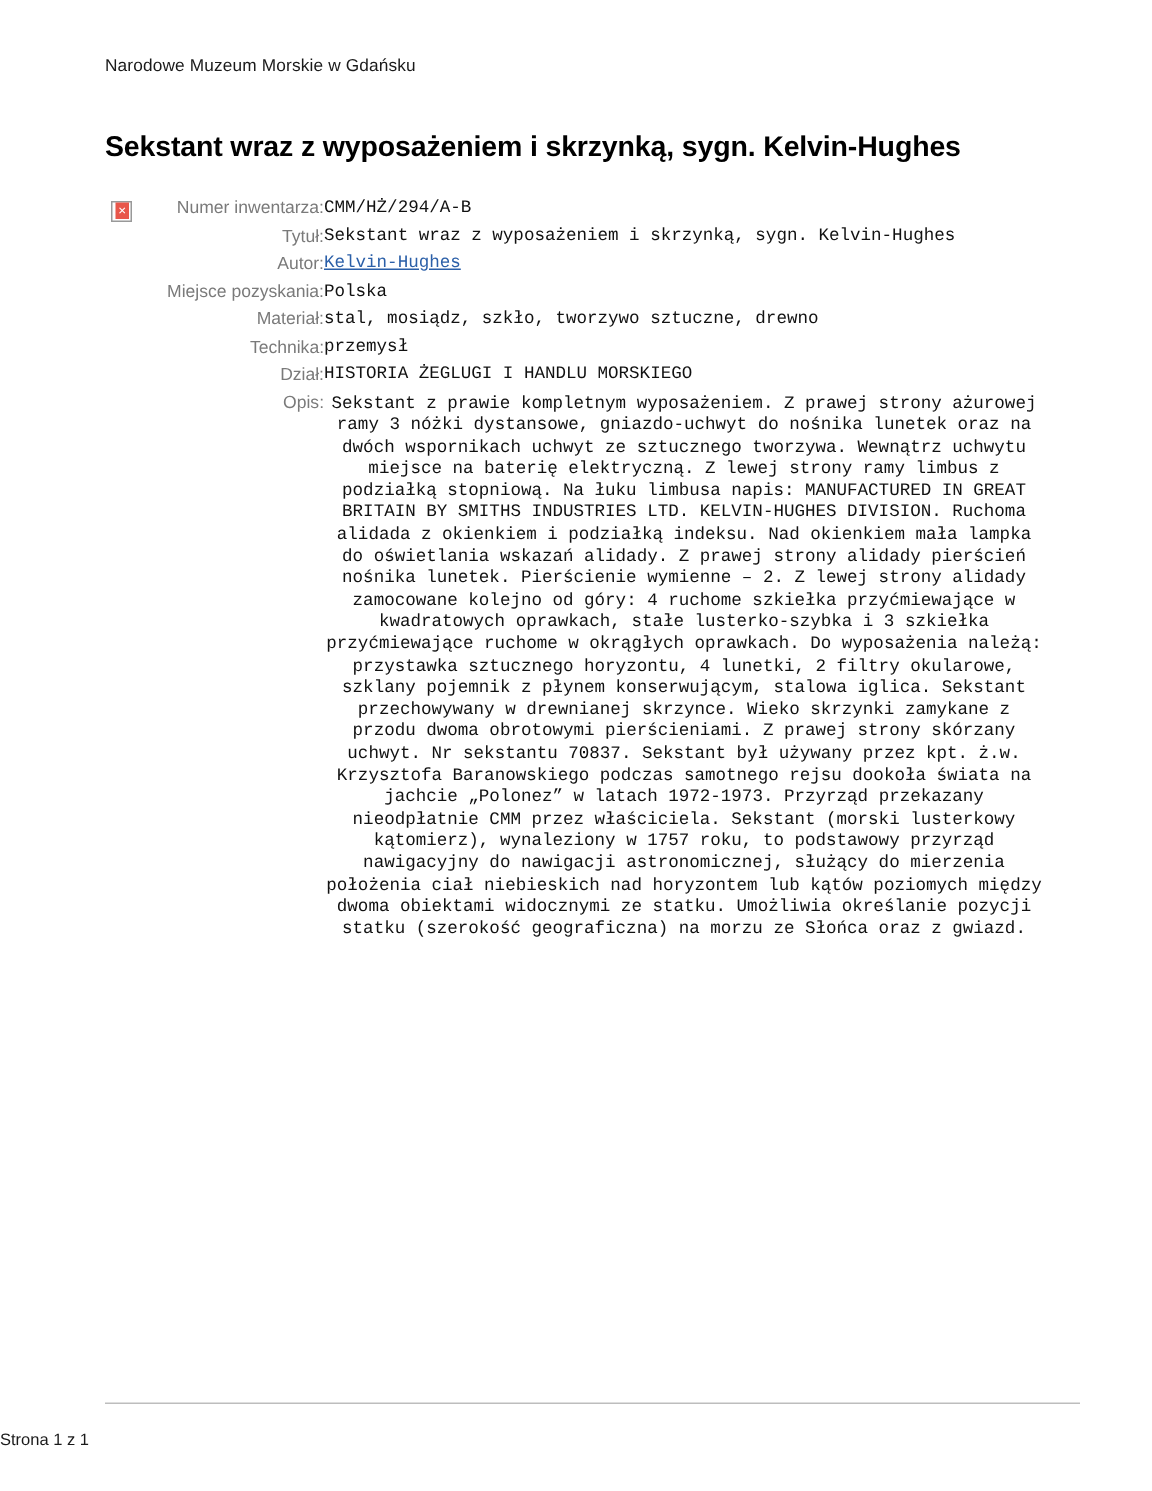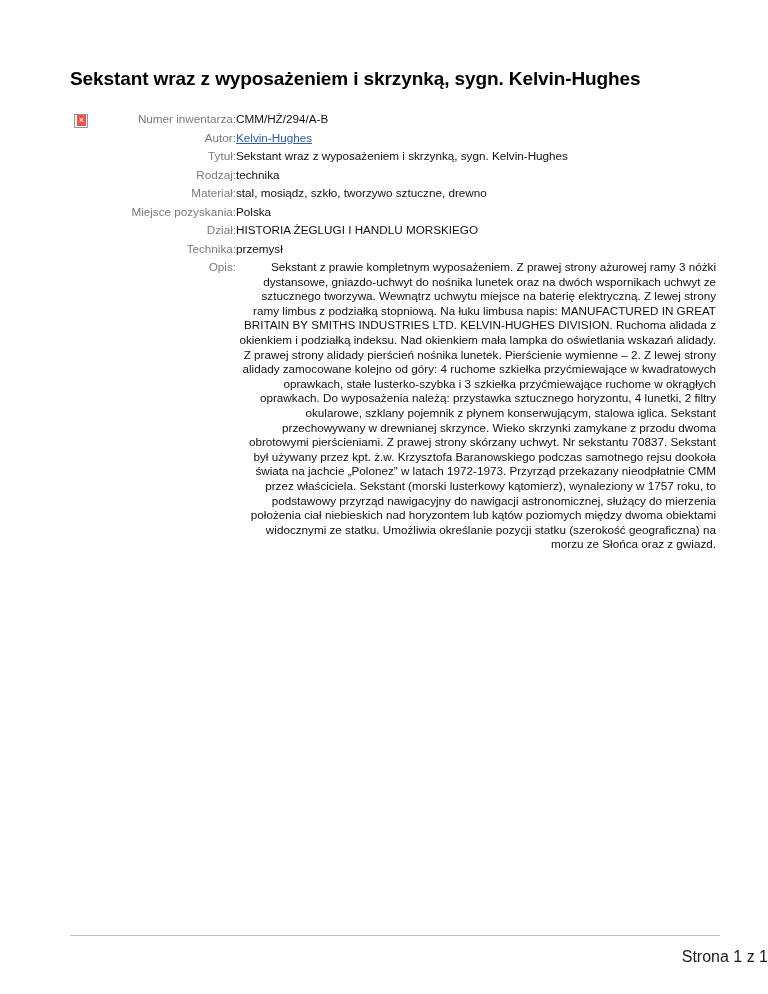--- a/index.html
+++ b/index.html
@@ -57,114 +57,112 @@
     height: 11px;
     background: #e8564a;
     color: #ffffff;
     font-size: 9px;
     line-height: 11px;
     text-align: center;
     font-family: "Liberation Sans", sans-serif;
   }
   table.fields {
     border-collapse: collapse;
-    margin-left: 56px;
+    margin-left: 36px;
     width: 590px;
   }
   table.fields td {
     vertical-align: top;
     padding: 0 0 5px 0;
     font-size: 11.7px;
     line-height: 13.5px;
   }
   td.label {
     text-align: right;
     color: #7a7a7a;
     width: 110px;
     padding-right: 6px;
     white-space: nowrap;
   }
   td.value {
     color: #111111;
     padding-left: 1px;
+    font-family: Liberation Mono, monospace;
   }
   td.value a {
     color: #2b5fa8;
     text-decoration: underline;
   }
   .desc-row td.value {
     line-height: 14.6px;
-    text-align: right;
+    text-align: center;
     max-width: 470px;
   }
   .footer-rule {
     position: absolute;
     left: 70px;
     right: 48px;
     bottom: 58px;
     border-top: 1px solid #bdbdbd;
     height: 0;
   }
   .footer-text {
     position: absolute;
     left: 0;
     right: 0;
     bottom: 28px;
-    text-align: right;
-    font-size: 16px;
+    text-align: left;
+    font-size: 11px;
     color: #1a1a1a;
   }
 </style>
 </head>
 <body>
 
 <div class="page">
 
+  <div class="museum-header">Narodowe Muzeum Morskie w Gdańsku</div>
 
   <h1 class="doc-title">Sekstant wraz z wyposażeniem i skrzynką, sygn. Kelvin-Hughes</h1>
 
   <div class="content">
 
     <div class="broken-image">
       <span class="x-mark">×</span>
     </div>
 
     <table class="fields">
       <tbody>
         <tr>
           <td class="label">Numer inwentarza:</td>
           <td class="value">CMM/HŻ/294/A-B</td>
         </tr>
         <tr>
+          <td class="label">Tytuł:</td>
+          <td class="value">Sekstant wraz z wyposażeniem i skrzynką, sygn. Kelvin-Hughes</td>
+        </tr>
+        <tr>
           <td class="label">Autor:</td>
           <td class="value"><a href="#">Kelvin-Hughes</a></td>
         </tr>
         <tr>
-          <td class="label">Tytuł:</td>
-          <td class="value">Sekstant wraz z wyposażeniem i skrzynką, sygn. Kelvin-Hughes</td>
-        </tr>
-        <tr>
-          <td class="label">Rodzaj:</td>
-          <td class="value">technika</td>
+          <td class="label">Miejsce pozyskania:</td>
+          <td class="value">Polska</td>
         </tr>
         <tr>
           <td class="label">Materiał:</td>
           <td class="value">stal, mosiądz, szkło, tworzywo sztuczne, drewno</td>
         </tr>
         <tr>
-          <td class="label">Miejsce pozyskania:</td>
-          <td class="value">Polska</td>
+          <td class="label">Technika:</td>
+          <td class="value">przemysł</td>
         </tr>
         <tr>
           <td class="label">Dział:</td>
           <td class="value">HISTORIA ŻEGLUGI I HANDLU MORSKIEGO</td>
-        </tr>
-        <tr>
-          <td class="label">Technika:</td>
-          <td class="value">przemysł</td>
         </tr>
         <tr class="desc-row">
           <td class="label">Opis:</td>
           <td class="value">Sekstant z prawie kompletnym wyposażeniem. Z prawej strony ażurowej ramy 3 nóżki dystansowe, gniazdo-uchwyt do nośnika lunetek oraz na dwóch wspornikach uchwyt ze sztucznego tworzywa. Wewnątrz uchwytu miejsce na baterię elektryczną. Z lewej strony ramy limbus z podziałką stopniową. Na łuku limbusa napis: MANUFACTURED IN GREAT BRITAIN BY SMITHS INDUSTRIES LTD. KELVIN-HUGHES DIVISION. Ruchoma alidada z okienkiem i podziałką indeksu. Nad okienkiem mała lampka do oświetlania wskazań alidady. Z prawej strony alidady pierścień nośnika lunetek. Pierścienie wymienne – 2. Z lewej strony alidady zamocowane kolejno od góry: 4 ruchome szkiełka przyćmiewające w kwadratowych oprawkach, stałe lusterko-szybka i 3 szkiełka przyćmiewające ruchome w okrągłych oprawkach. Do wyposażenia należą: przystawka sztucznego horyzontu, 4 lunetki, 2 filtry okularowe, szklany pojemnik z płynem konserwującym, stalowa iglica. Sekstant przechowywany w drewnianej skrzynce. Wieko skrzynki zamykane z przodu dwoma obrotowymi pierścieniami. Z prawej strony skórzany uchwyt. Nr sekstantu 70837. Sekstant był używany przez kpt. ż.w. Krzysztofa Baranowskiego podczas samotnego rejsu dookoła świata na jachcie „Polonez” w latach 1972-1973. Przyrząd przekazany nieodpłatnie CMM przez właściciela. Sekstant (morski lusterkowy kątomierz), wynaleziony w 1757 roku, to podstawowy przyrząd nawigacyjny do nawigacji astronomicznej, służący do mierzenia położenia ciał niebieskich nad horyzontem lub kątów poziomych między dwoma obiektami widocznymi ze statku. Umożliwia określanie pozycji statku (szerokość geograficzna) na morzu ze Słońca oraz z gwiazd.</td>
         </tr>
       </tbody>
     </table>
 
   </div>
 

